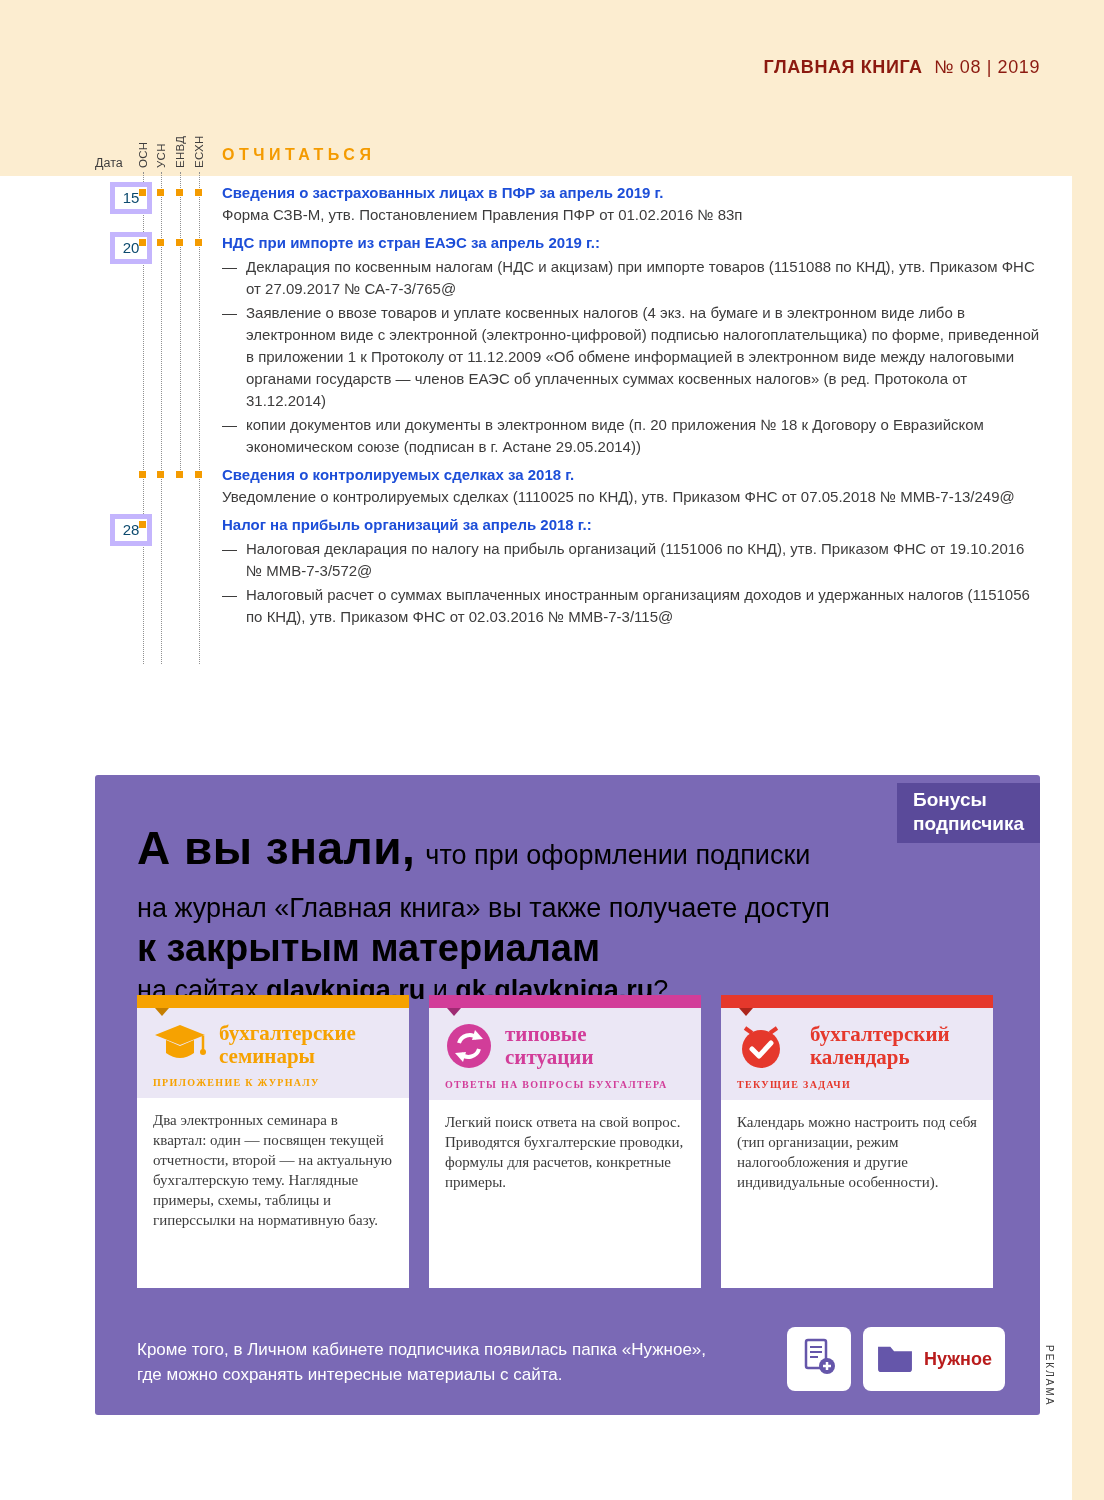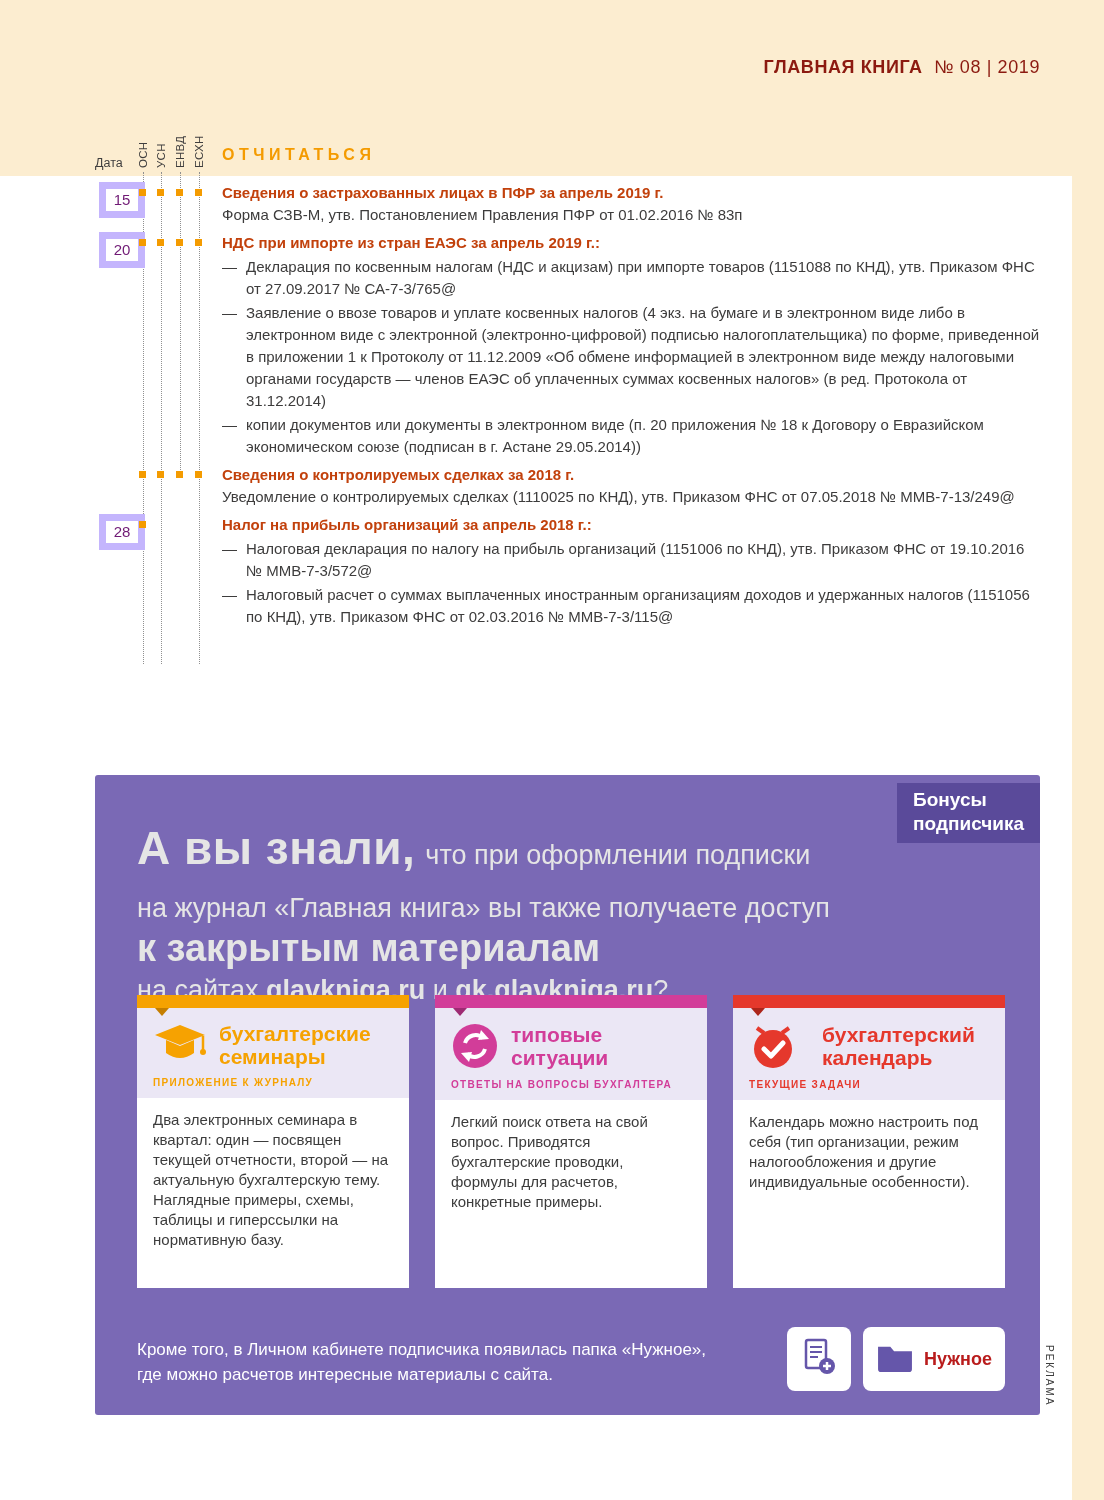--- a/index.html
+++ b/index.html
@@ -21,44 +21,44 @@
   .cl0{left:42px;} .cl1{left:60px;} .cl2{left:79px;} .cl3{left:98px;}
   .section-title{position:absolute;left:127px;top:26px;font-size:16px;font-weight:bold;
                  letter-spacing:4.5px;color:#f49b00;text-align:right;}
   .vline{position:absolute;width:0;border-left:1px dotted #909090;}
   .v0{left:48px;top:52px;height:492px;}
   .v1{left:66px;top:52px;height:492px;}
   .v2{left:85px;top:52px;height:306px;}
   .v3{left:104px;top:52px;height:492px;}
   .rows{position:absolute;left:0;top:62px;width:100%;}
   .row{position:relative;padding-left:127px;margin-bottom:6px;font-size:15px;line-height:22px;color:#3d3c3c;}
-  .datebox{position:absolute;left:4px;top:0;width:32px;height:22px;border:7px solid #c4b5fd;
+  .datebox{position:absolute;left:15px;top:0;width:32px;height:22px;border:5px solid #c4b5fd;
            background:#fff;display:flex;align-items:center;justify-content:center;
-           font-size:15px;color:#701a75;}
+           font-size:15px;color:#0c4a6e;}
   .marks{position:absolute;left:0;top:0;width:127px;height:100%;}
   .mark{position:absolute;top:7px;width:7px;height:7px;background:#f49b00;}
-  .row-title{font-weight:bold;color:#c2410c;}
+  .row-title{font-weight:bold;color:#1d4ed8;}
   .item{position:relative;padding-left:24px;margin-top:2px;}
   .item::before{content:"\2014";position:absolute;left:0;top:0;}
   .plain{margin-top:0;}
   .end-sq{display:inline-block;width:8px;height:8px;background:#3a3a3a;margin-left:9px;}
 
   
   .ad{position:absolute;left:95px;top:775px;width:945px;height:640px;background:#7a69b5;border-radius:3px;}
   .ad-badge{position:absolute;top:8px;right:0;background:#5a4a9a;color:#fff;font-weight:bold;
             font-size:19px;line-height:24px;padding:5px 16px 7px 16px;}
-  .ad-head{position:absolute;left:42px;top:46px;color:#e5e5e5;}
+  .ad-head{position:absolute;left:42px;top:46px;color:#000000;}
   .h1 .big{font-size:46px;font-weight:bold;letter-spacing:0.5px;}
   .h1 .rest{font-size:27px;margin-left:10px;}
   .h2{font-size:27px;margin-top:18px;}
   .h3{font-size:38px;font-weight:bold;margin-top:3px;}
   .h4{font-size:27px;margin-top:5px;}
   .h4 .site{font-weight:bold;cursor:pointer;}
 
-  .cards{position:absolute;left:42px;top:220px;display:flex;gap:26px;}
+  .cards{position:absolute;left:42px;top:220px;display:flex;gap:20px;font-family:Liberation Serif, serif;}
   .card{position:relative;width:272px;height:293px;background:#fff;display:flex;flex-direction:column;}
   .strip{height:13px;width:100%;}
   .notch{position:absolute;top:13px;left:18px;width:0;height:0;
          border-left:7px solid transparent;border-right:7px solid transparent;border-top:8px solid #000;}
   .card-top{background:#ebe7f5;padding:14px 16px 10px 16px;}
   .card-head{display:flex;align-items:center;gap:12px;}
   .card-icon{flex:0 0 auto;display:flex;}
   .card-title{font-size:21px;font-weight:bold;line-height:23px;}
   .card-sub{font-size:10px;font-weight:bold;letter-spacing:1.3px;margin-top:9px;}
   .card-body{flex:1;background:#fff;padding:12px 16px;font-size:15px;line-height:20px;color:#3c3c3c;}
@@ -237,21 +237,21 @@
           </div>
           <div class="card-sub" style="color: rgb(229, 56, 44);">ТЕКУЩИЕ ЗАДАЧИ</div>
         </div>
         <div class="card-body">Календарь можно настроить под себя (тип организации, режим налогообложения и другие индивидуальные особенности).</div>
       </div>
 
     </div>
 
     <div class="ad-footer">
       <div class="f-line">Кроме того, в Личном кабинете подписчика появилась папка «Нужное»,</div>
-      <div class="f-line">где можно расчетов интересные материалы с сайта.</div>
+      <div class="f-line">где можно сохранять интересные материалы с сайта.</div>
     </div>
 
     <div class="f-icons">
       <div class="fbox">
         <span>
           <svg width="42" height="42" viewBox="0 0 42 42">
             <rect x="8" y="4" width="20" height="28" rx="2" fill="none" stroke="#6556aa" stroke-width="2.5"></rect>
             <line x1="12" y1="11" x2="24" y2="11" stroke="#6556aa" stroke-width="2"></line>
             <line x1="12" y1="16" x2="24" y2="16" stroke="#6556aa" stroke-width="2"></line>
             <line x1="12" y1="21" x2="20" y2="21" stroke="#6556aa" stroke-width="2"></line>

